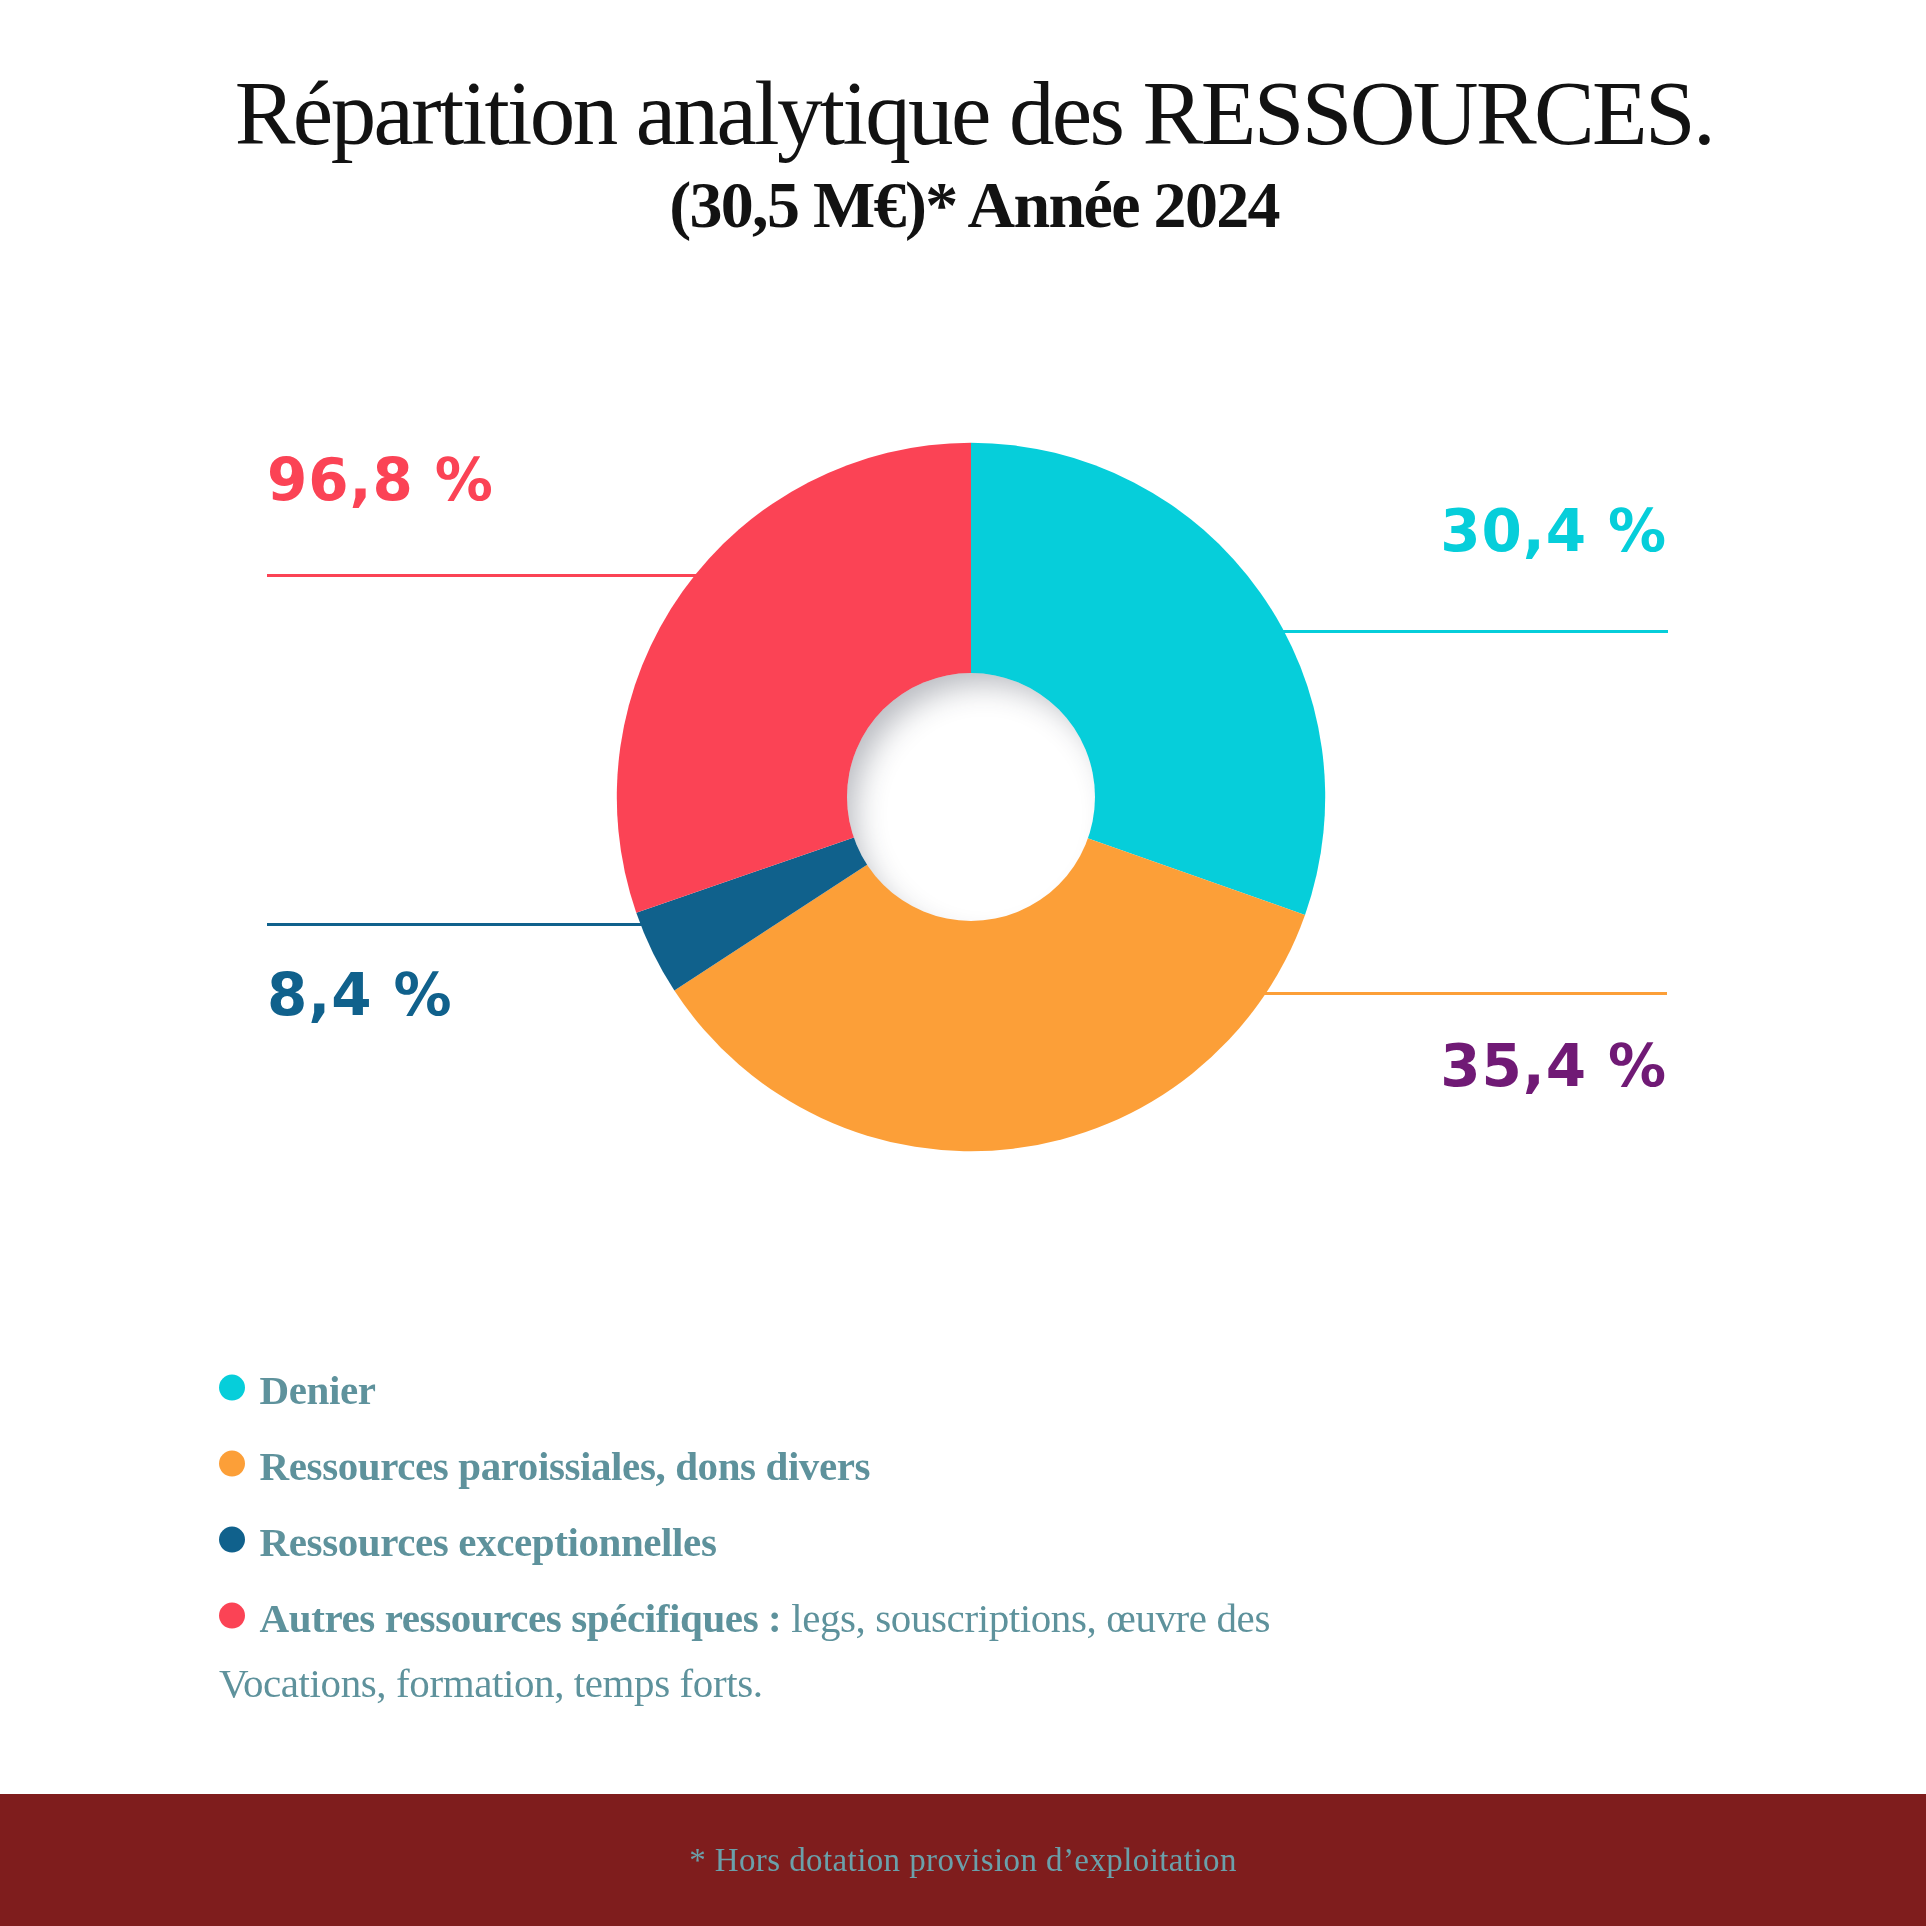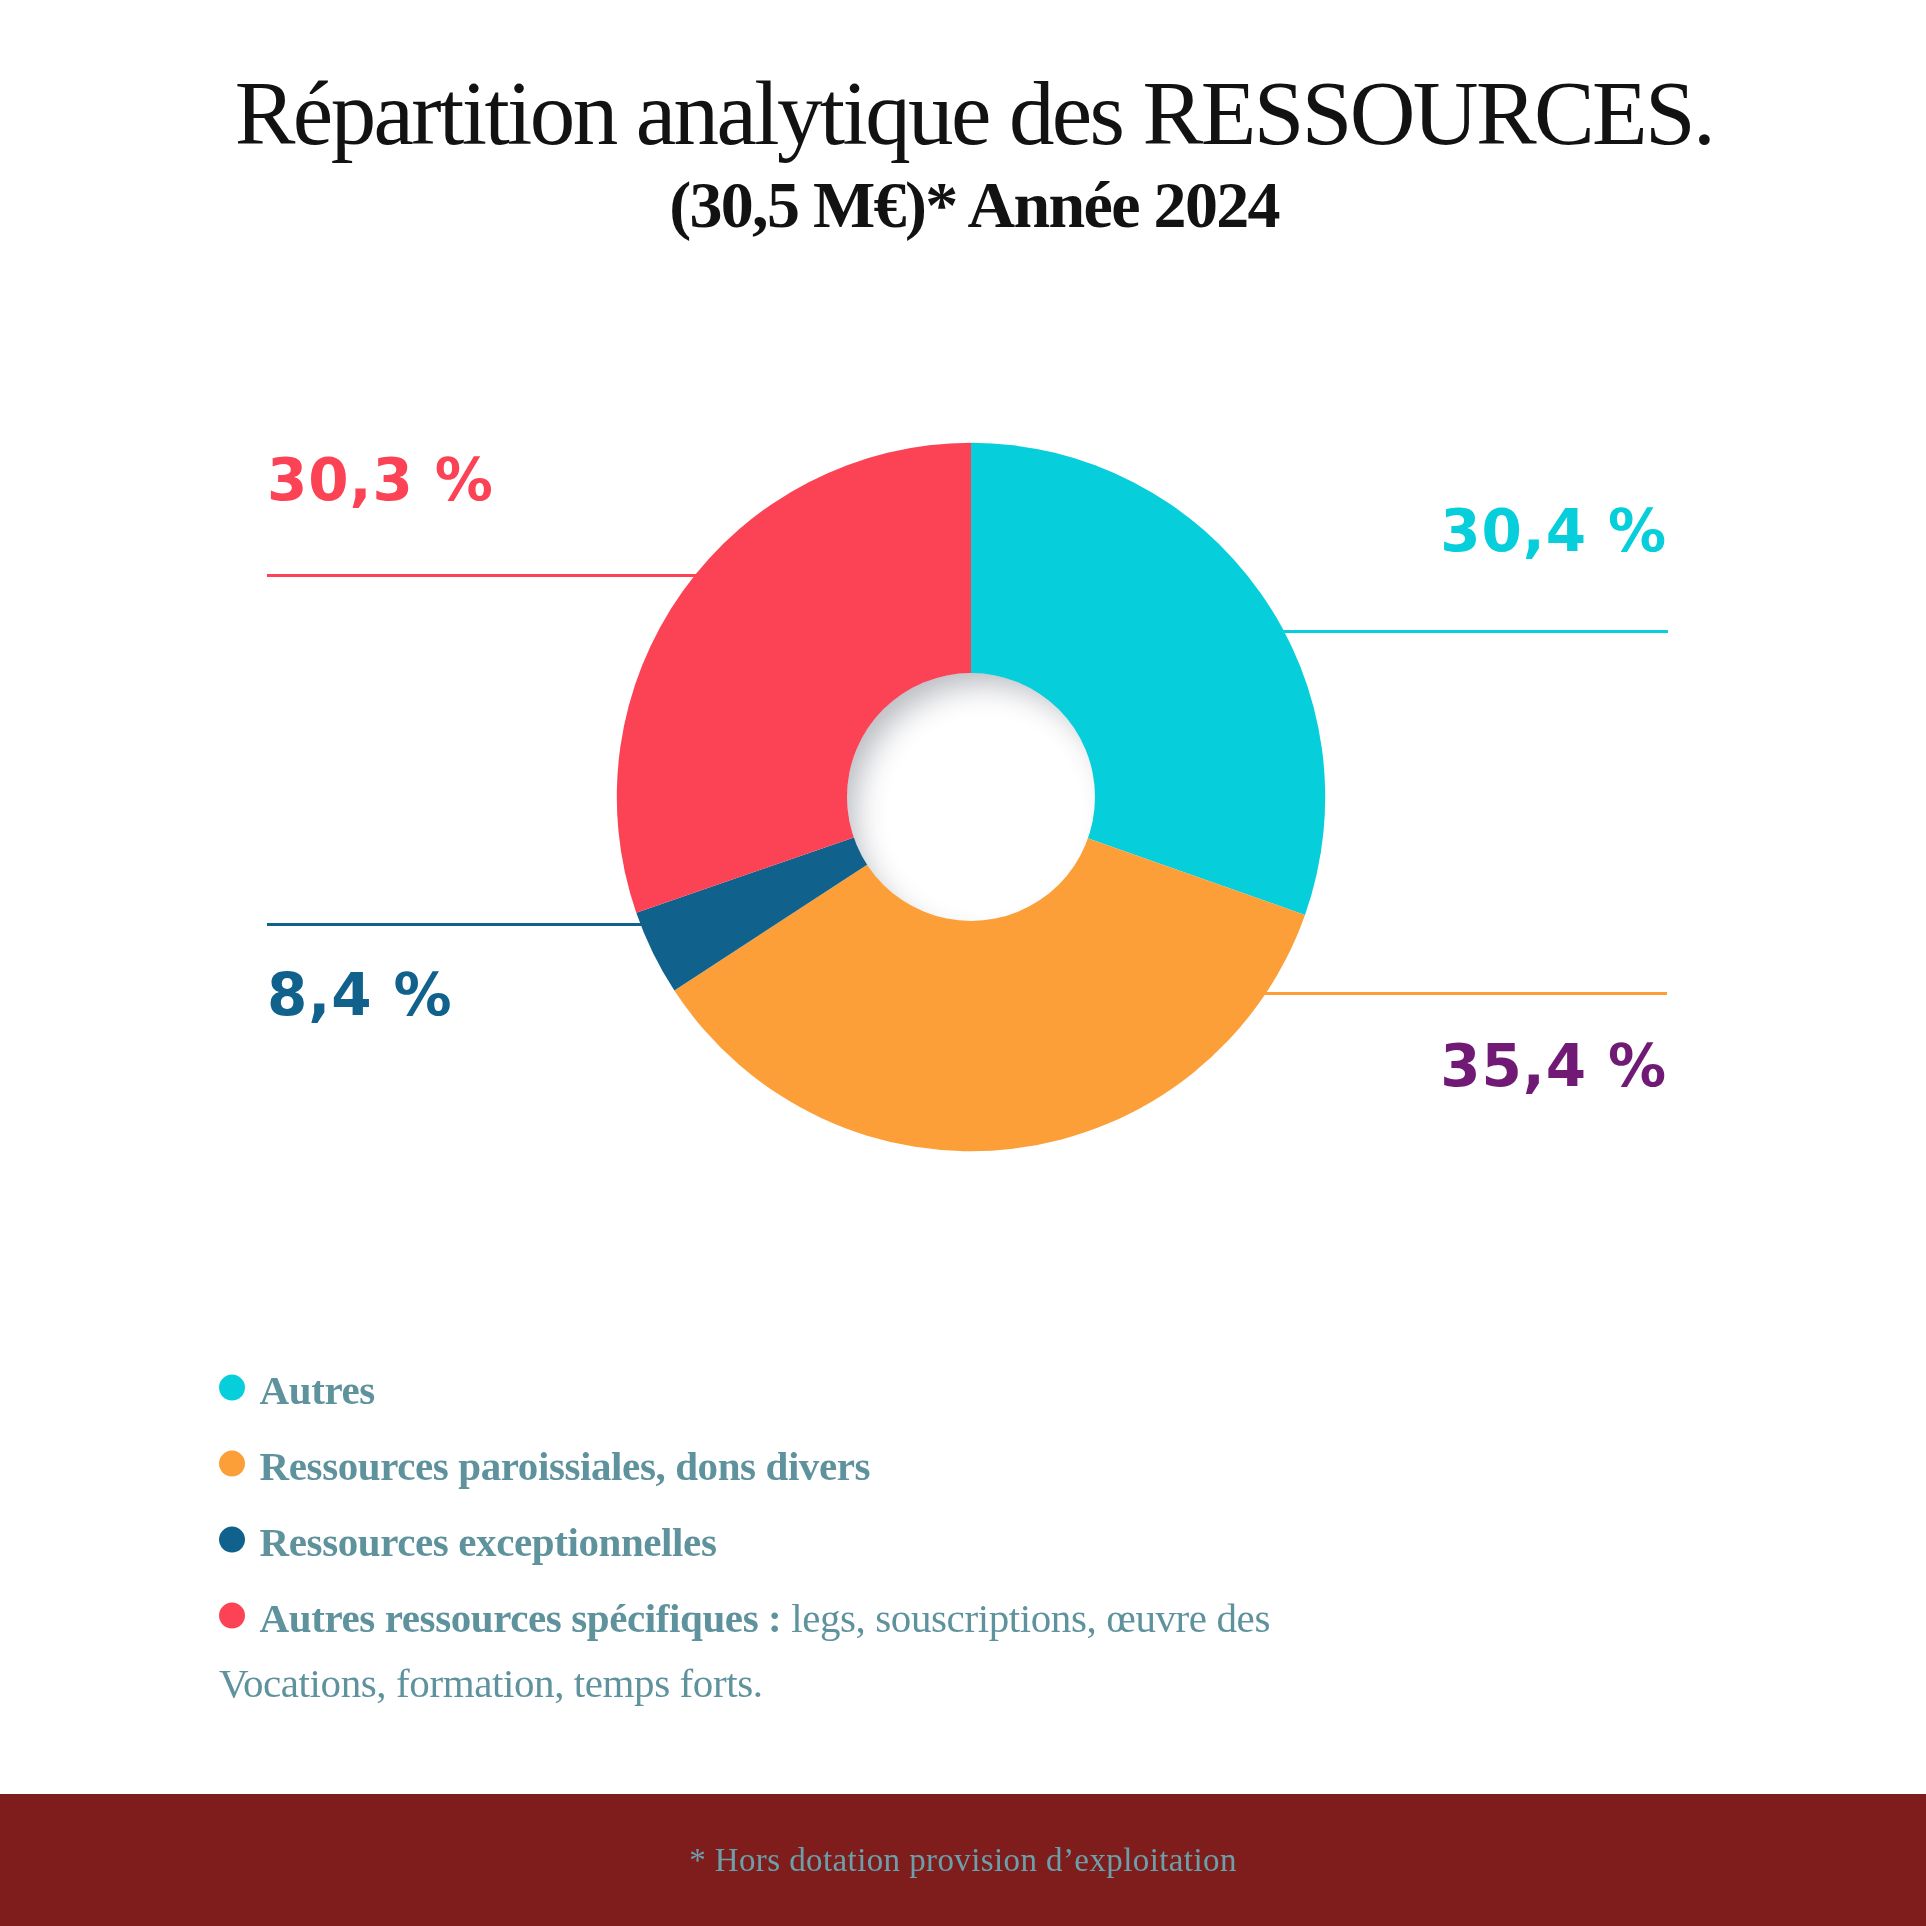--- a/index.html
+++ b/index.html
@@ -67,28 +67,28 @@
       <path d="M 450 450 L 103.26 676.21 A 414 414 0 0 1 58.74 585.33 Z" fill="#10618C"></path>
       <path d="M 450 450 L 58.74 585.33 A 414 414 0 0 1 450.00 36.00 Z" fill="#FB4355"></path>
     </svg>
   <div class="donut-hole"></div>
 
   <div class="lead lead-red" style="background: rgb(251, 67, 85);"></div>
   <div class="lead lead-cyan" style="background: rgb(6, 206, 218);"></div>
   <div class="lead lead-blue" style="background: rgb(16, 97, 140);"></div>
   <div class="lead lead-orange" style="background: rgb(252, 159, 56);"></div>
 
-  <div class="pct pct-red" style="color: rgb(251, 67, 85);">30,3 %</div>
+  <div class="pct pct-red" style="color: rgb(251, 67, 85);">96,8 %</div>
   <div class="pct pct-cyan" style="color: rgb(6, 206, 218);">30,4 %</div>
   <div class="pct pct-blue" style="color: rgb(16, 97, 140);">8,4 %</div>
   <div class="pct pct-orange" style="color: #701a75;">35,4 %</div>
 
   <div class="legend">
     <div class="legend-item">
-      <span class="legend-dot" style="background: rgb(6, 206, 218);"></span><span class="legend-bold">Autres</span><span class="legend-regular"></span>
+      <span class="legend-dot" style="background: rgb(6, 206, 218);"></span><span class="legend-bold">Denier</span><span class="legend-regular"></span>
     </div>
     <div class="legend-item">
       <span class="legend-dot" style="background: rgb(252, 159, 56);"></span><span class="legend-bold">Ressources paroissiales, dons divers</span><span class="legend-regular"></span>
     </div>
     <div class="legend-item">
       <span class="legend-dot" style="background: rgb(16, 97, 140);"></span><span class="legend-bold">Ressources exceptionnelles</span><span class="legend-regular"></span>
     </div>
     <div class="legend-item">
       <span class="legend-dot" style="background: rgb(251, 67, 85);"></span><span class="legend-bold">Autres ressources spécifiques :</span><span class="legend-regular"> legs, souscriptions, œuvre des Vocations, formation, temps forts.</span>
     </div>

